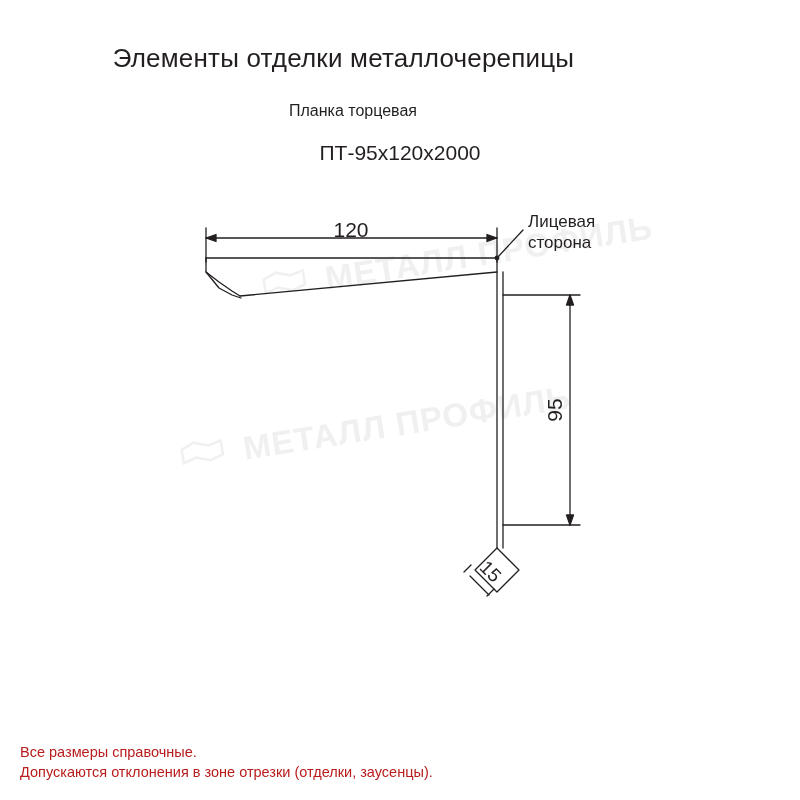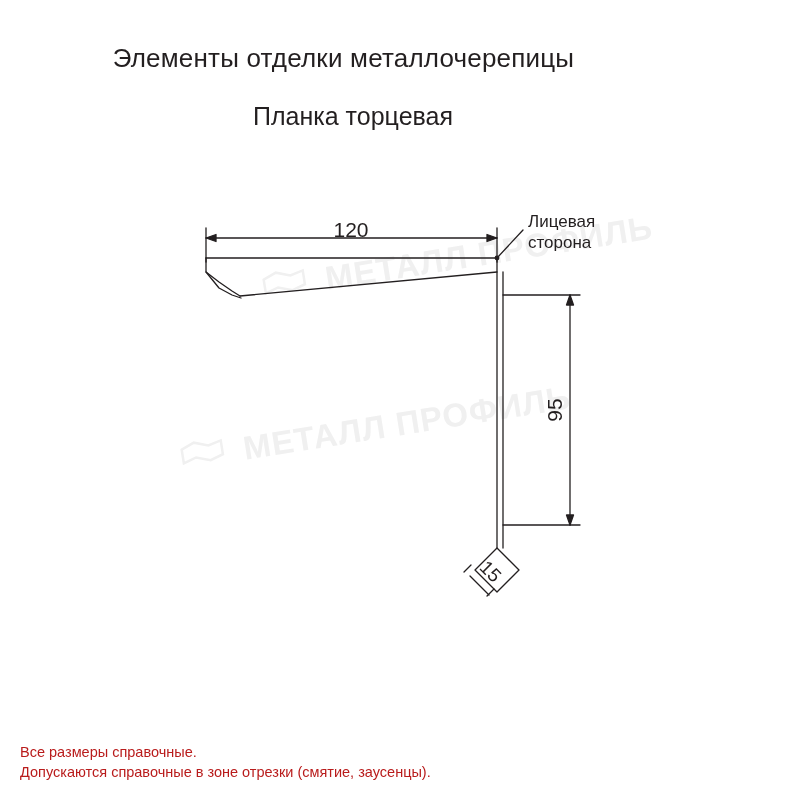--- a/index.html
+++ b/index.html
@@ -31,21 +31,21 @@
     font-size: 26px;
     font-weight: normal;
     letter-spacing: 0.2px;
   }
   .subtitle {
     position: absolute;
     left: 0;
     top: 102px;
     width: 706px;
     text-align: center;
-    font-size: 25px;
+    font-size: 16px;
   }
   .code {
     position: absolute;
     left: 0;
     top: 141px;
     width: 800px;
     text-align: center;
     font-size: 21px;
   }
   .drawing {
@@ -104,20 +104,21 @@
   </div>
   <div class="wm wm-2">
     <svg width="46" height="34" viewBox="0 0 46 34">
       <path d="M3 22 L3 8 L16 3 L30 8 L43 5 L43 19 L30 23 L16 18 Z" fill="none" stroke="#f0f0f0" stroke-width="2.5"></path>
     </svg>
     <span class="wm-text">МЕТАЛЛ ПРОФИЛЬ</span>
   </div>
 
   <h1 class="title">Элементы отделки металлочерепицы</h1>
   <div class="subtitle">Планка торцевая</div>
+  <div class="code">ПТ-95х120х2000</div>
 
   <svg class="drawing" viewBox="0 0 800 800">
     <g stroke="#231f20" fill="none" stroke-width="1.3" stroke-linecap="round" stroke-linejoin="round">
 
       <path d="M206 258 L497 258"></path>
       <path d="M206 258 L206 272 L219 282 L232 291 L240 296"></path>
       <path d="M206 272 L219 288 L232 295 L241 298"></path>
       <path d="M240 296 L497 272"></path>
 
       <path d="M497 258 L497 548"></path>
@@ -149,16 +150,16 @@
       <text x="351" y="237" font-size="21" text-anchor="middle">120</text>
       <text x="562" y="410" font-size="21" text-anchor="middle" transform="rotate(-90 562 410)">95</text>
       <text x="486" y="576" font-size="19" text-anchor="middle" transform="rotate(45 486 576)">15</text>
       <text x="528" y="227" font-size="17">Лицевая</text>
       <text x="528" y="248" font-size="17">сторона</text>
     </g>
   </svg>
 
   <div class="footnotes">
     <span class="footnote">Все размеры справочные.</span>
-    <span class="footnote">Допускаются справочные в зоне отрезки (смятие, заусенцы).</span>
+    <span class="footnote">Допускаются отклонения в зоне отрезки (отделки, заусенцы).</span>
   </div>
 
 </div>
 
 </body></html>

